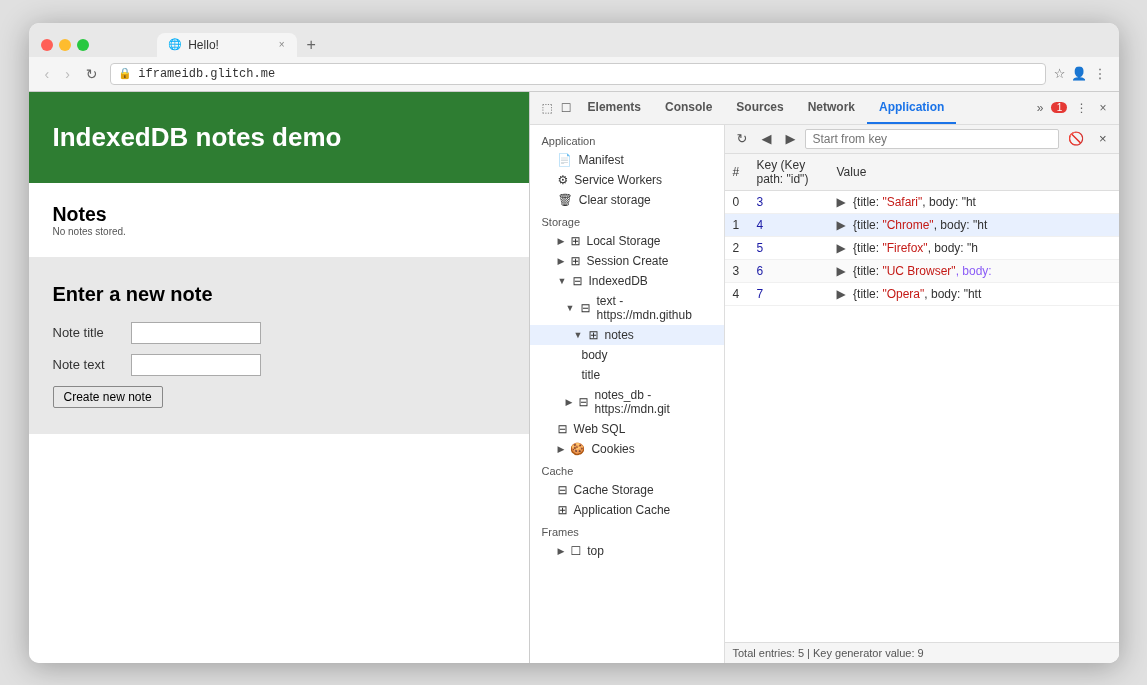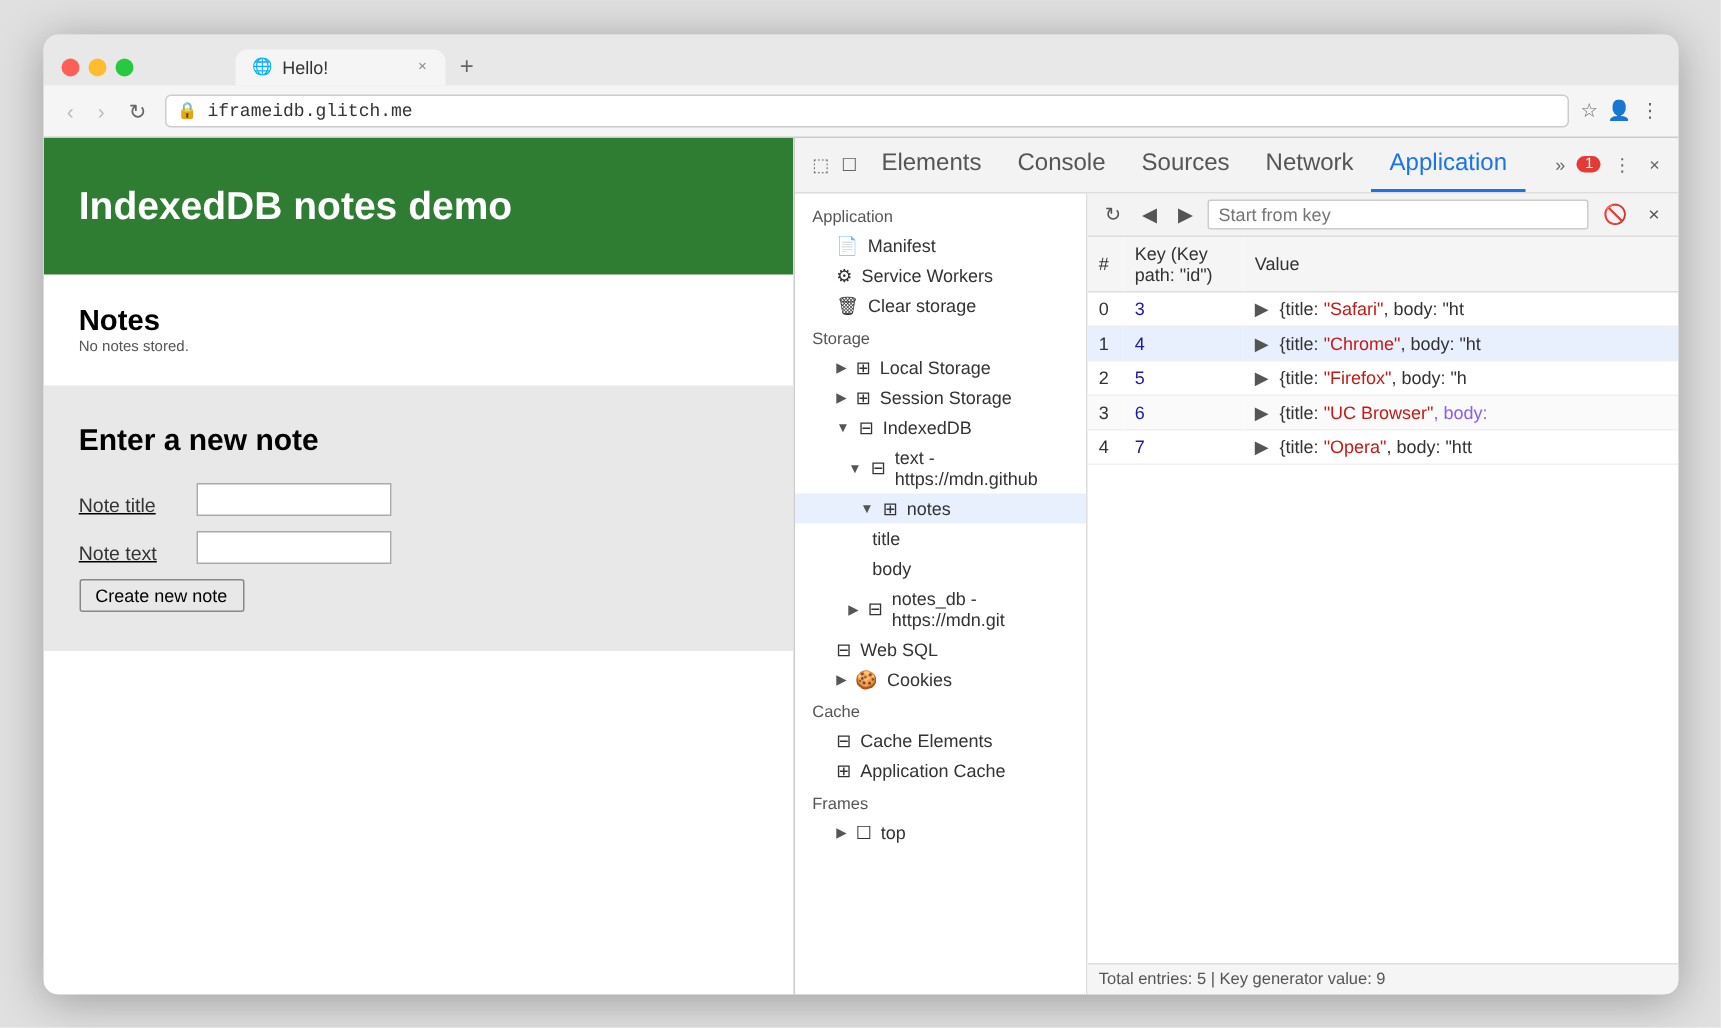--- a/index.html
+++ b/index.html
@@ -125,24 +125,23 @@
       padding: 26px 24px;
       margin-top: 0;
     }
     .form-section h2 {
       font-size: 20px;
       font-weight: bold;
       margin-bottom: 16px;
     }
     .form-row {
       display: flex;
-      align-items: flex-end;
+      align-items: center;
       gap: 8px;
       margin-bottom: 10px;
-      text-decoration: underline;
     }
     .form-label {
       font-size: 13px;
       color: #333;
       min-width: 70px;
     }
     .form-input {
       border: 1px solid #aaa;
       padding: 3px 6px;
       font-size: 12px;
@@ -167,24 +166,25 @@
     }
     .devtools-tabs {
       display: flex;
       align-items: center;
       background: #f3f3f3;
       border-bottom: 1px solid #ddd;
       padding: 0 8px;
     }
     .devtools-tab {
       padding: 8px 12px;
-      font-size: 16px;
+      font-size: 12px;
       color: #555;
       cursor: pointer;
       border-bottom: 2px solid transparent;
+      font-weight: bold;
     }
     .devtools-tab.active {
       color: #1a73e8;
       border-bottom: 2px solid #1a73e8;
     }
     .devtools-icons {
       margin-left: auto;
       display: flex;
       gap: 4px;
       align-items: center;
@@ -408,62 +408,62 @@
 
           <div class="dt-section-header">Storage</div>
           <div class="dt-item indent1">
             <span class="dt-chevron">▶</span>
             <span>⊞</span>
             <span class="dt-item-label">Local Storage</span>
           </div>
           <div class="dt-item indent1">
             <span class="dt-chevron">▶</span>
             <span>⊞</span>
-            <span class="dt-item-label">Session Storage</span>
+            <span class="dt-item-label">Session Create</span>
           </div>
           <div class="dt-item indent1">
             <span class="dt-chevron">▼</span>
             <span>⊟</span>
             <span class="dt-item-label">IndexedDB</span>
           </div>
           <div class="dt-item indent2">
             <span class="dt-chevron">▼</span>
             <span>⊟</span>
             <span class="dt-item-label">text - https://mdn.github</span>
           </div>
           <div class="dt-item indent3 selected">
             <span class="dt-chevron">▼</span>
             <span>⊞</span>
             <span class="dt-item-label">notes</span>
           </div>
           <div class="dt-item indent4">
+            <span class="dt-item-label">body</span>
+          </div>
+          <div class="dt-item indent4">
             <span class="dt-item-label">title</span>
-          </div>
-          <div class="dt-item indent4">
-            <span class="dt-item-label">body</span>
           </div>
           <div class="dt-item indent2">
             <span class="dt-chevron">▶</span>
             <span>⊟</span>
             <span class="dt-item-label">notes_db - https://mdn.git</span>
           </div>
           <div class="dt-item indent1">
             <span>⊟</span>
             <span class="dt-item-label">Web SQL</span>
           </div>
           <div class="dt-item indent1">
             <span class="dt-chevron">▶</span>
             <span>🍪</span>
             <span class="dt-item-label">Cookies</span>
           </div>
 
           <div class="dt-section-header">Cache</div>
           <div class="dt-item indent1">
             <span>⊟</span>
-            <span class="dt-item-label">Cache Elements</span>
+            <span class="dt-item-label">Cache Storage</span>
           </div>
           <div class="dt-item indent1">
             <span>⊞</span>
             <span class="dt-item-label">Application Cache</span>
           </div>
 
           <div class="dt-section-header">Frames</div>
           <div class="dt-item indent1">
             <span class="dt-chevron">▶</span>
             <span>☐</span>

